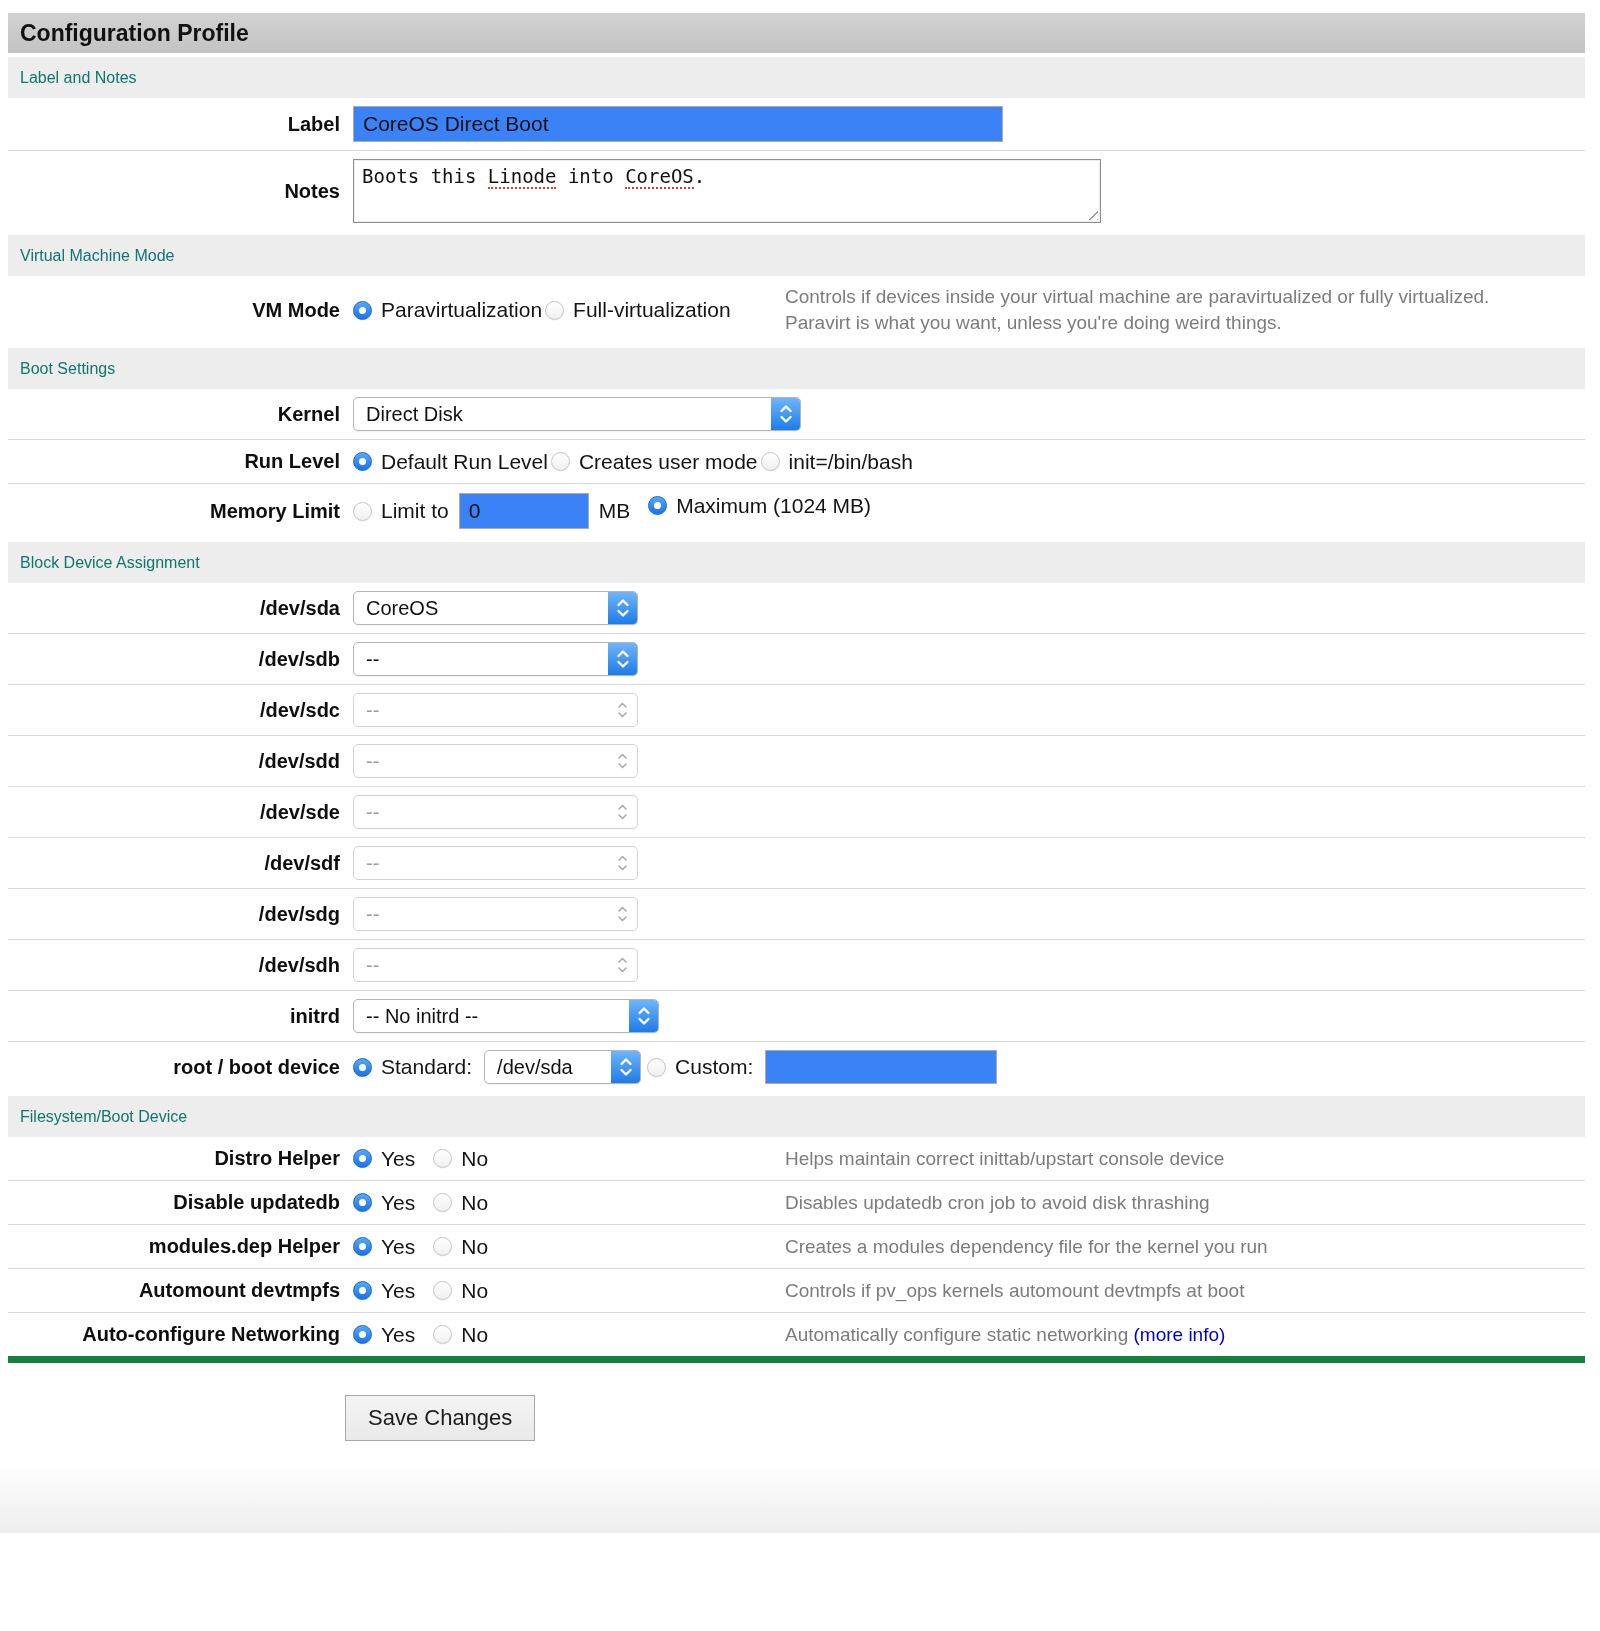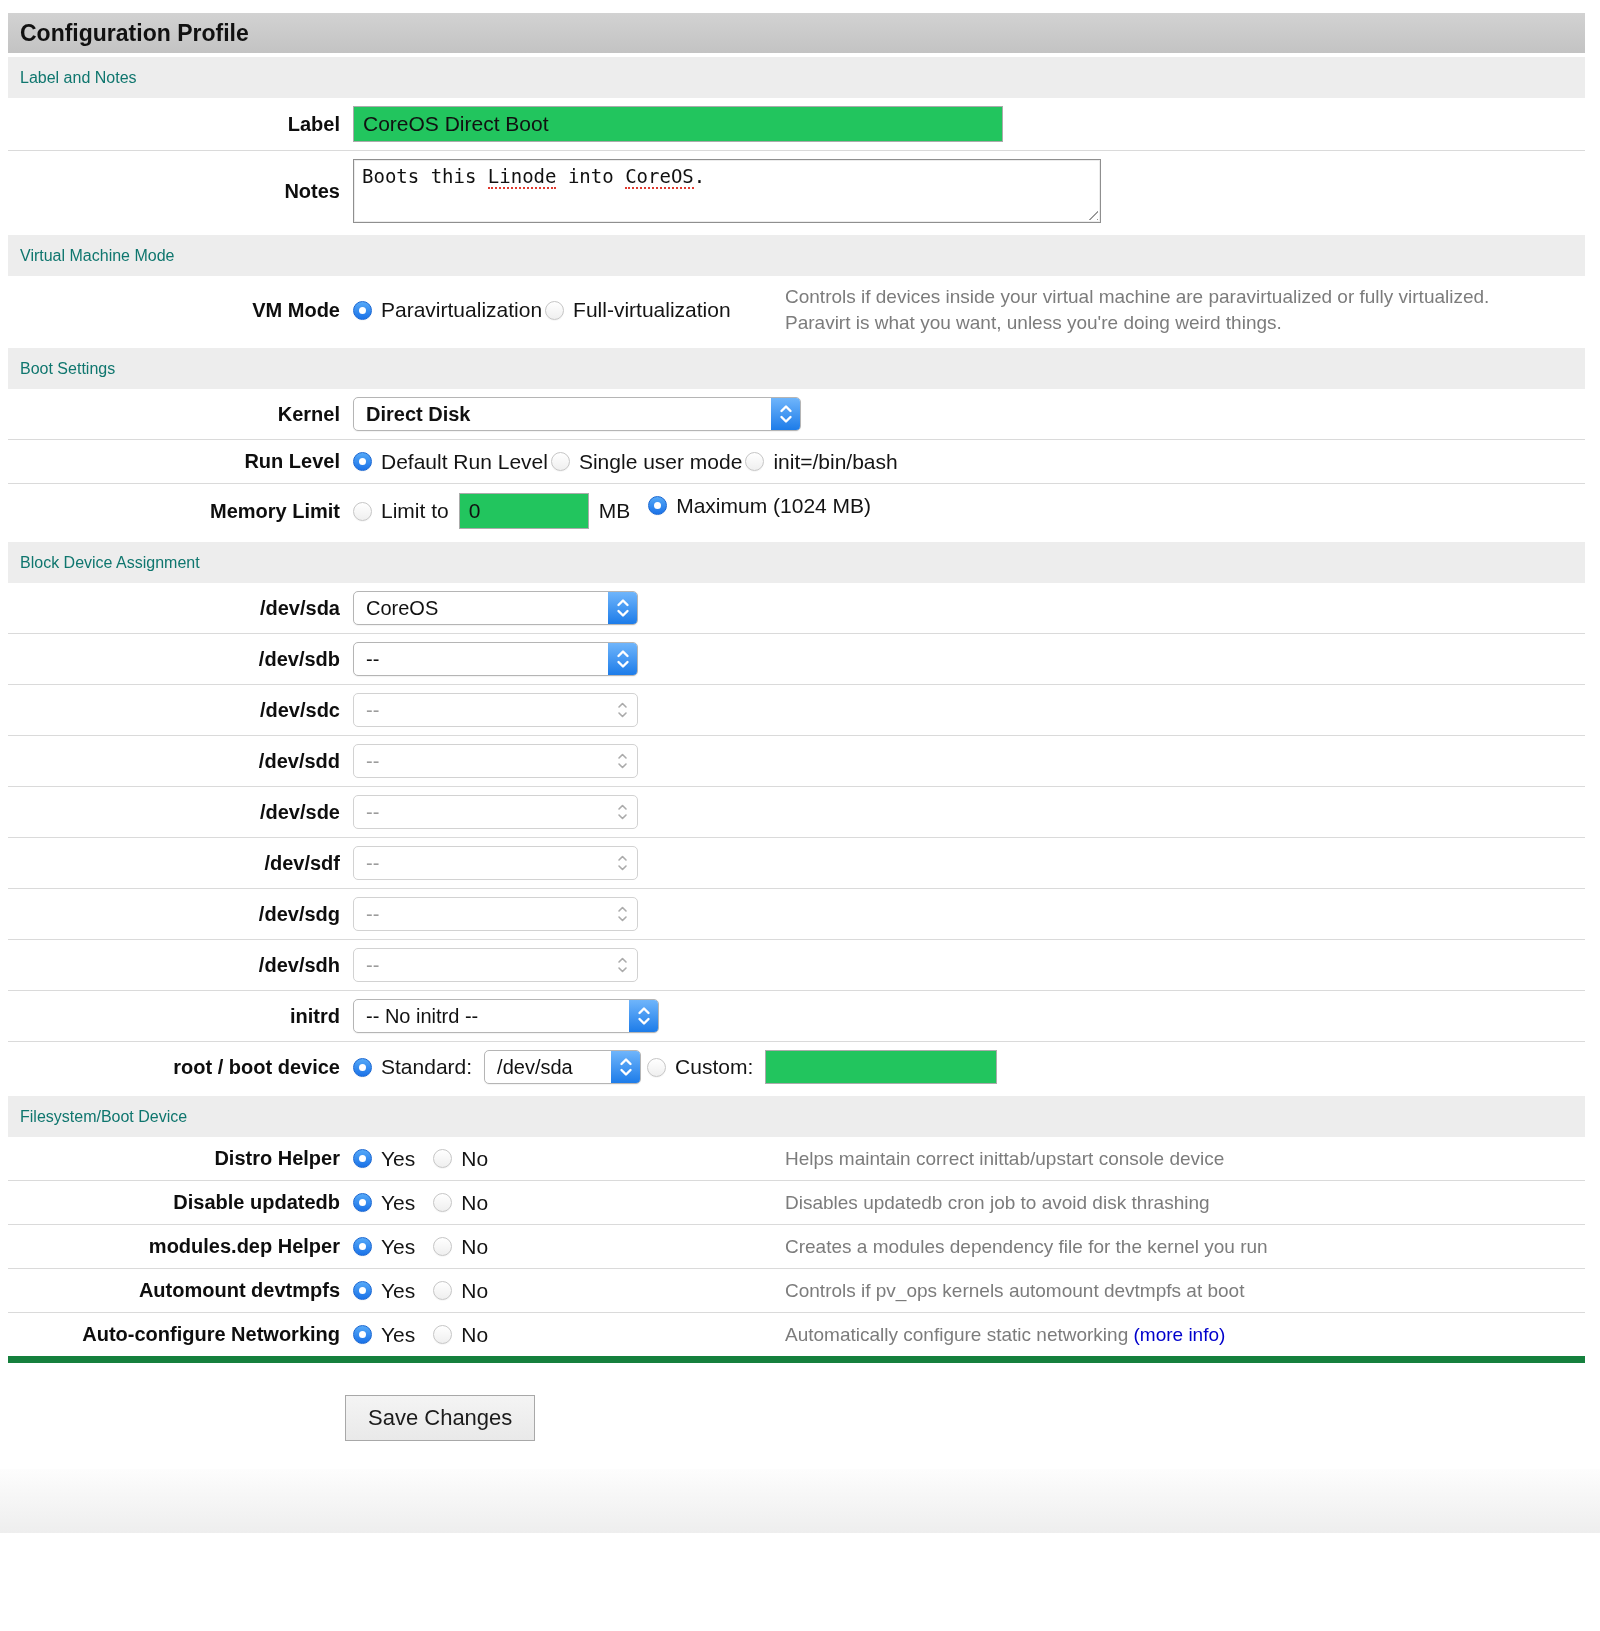--- a/index.html
+++ b/index.html
@@ -38,21 +38,21 @@
   .col-field{margin-left:13px;}
   .col-help{
     margin-left:auto;flex:0 0 800px;
     font-size:19px;color:#7c7c7c;line-height:26px;
     padding-right:30px;box-sizing:border-box;
   }
   .helper-rows .col-field{flex:0 0 400px;}
 
   
   .text-input{
-    height:36px;border:1px solid #ababab;background:#22c55e;
+    height:36px;border:1px solid #ababab;background:#3b82f6;
     font-family:"Liberation Sans",sans-serif;font-size:21px;color:#111;
     padding:0 9px;box-sizing:border-box;outline:none;
   }
   .label-input{width:650px;}
   .mem-input{width:130px;height:36px;margin:0 10px;}
   .custom-input{width:232px;height:34px;}
 
   .notes-box{
     width:748px;height:64px;
     border:1px solid #8f8f8f;box-shadow:inset 0 0 0 1px #ececec;
@@ -101,21 +101,21 @@
     padding:0 12px;font-size:20px;color:#111;white-space:nowrap;
   }
   .sel .stepper{
     width:29px;flex:none;
     background:linear-gradient(180deg,#6fb5fb,#1d7ce9);
     display:flex;align-items:center;justify-content:center;
   }
   .sel.disabled{border-color:#d2d2d2;box-shadow:none;}
   .sel.disabled .sel-text{color:#9c9c9c;}
   .sel.disabled .stepper{background:none;}
-  .w-kernel{width:448px;font-weight:bold;}
+  .w-kernel{width:448px;}
   .w-device{width:285px;}
   .w-initrd{width:306px;}
   .w-root{width:157px;}
 
   .mb-label{font-size:21px;}
   .rl-line{height:27px;}
 
   .link{color:#0000cc;text-decoration:none;}
 
   
@@ -198,21 +198,21 @@
     <div class="row">
       <div class="col-label">Run Level</div>
       <div class="col-field">
         <div class="stack">
           <div class="radio-line rl-line">
             <span class="radio checked"></span>
             <span>Default Run Level</span>
           </div>
           <div class="radio-line rl-line">
             <span class="radio"></span>
-            <span>Single user mode</span>
+            <span>Creates user mode</span>
           </div>
           <div class="radio-line rl-line">
             <span class="radio"></span>
             <span>init=/bin/bash</span>
           </div>
         </div>
       </div>
     </div>
 
     <div class="row">

